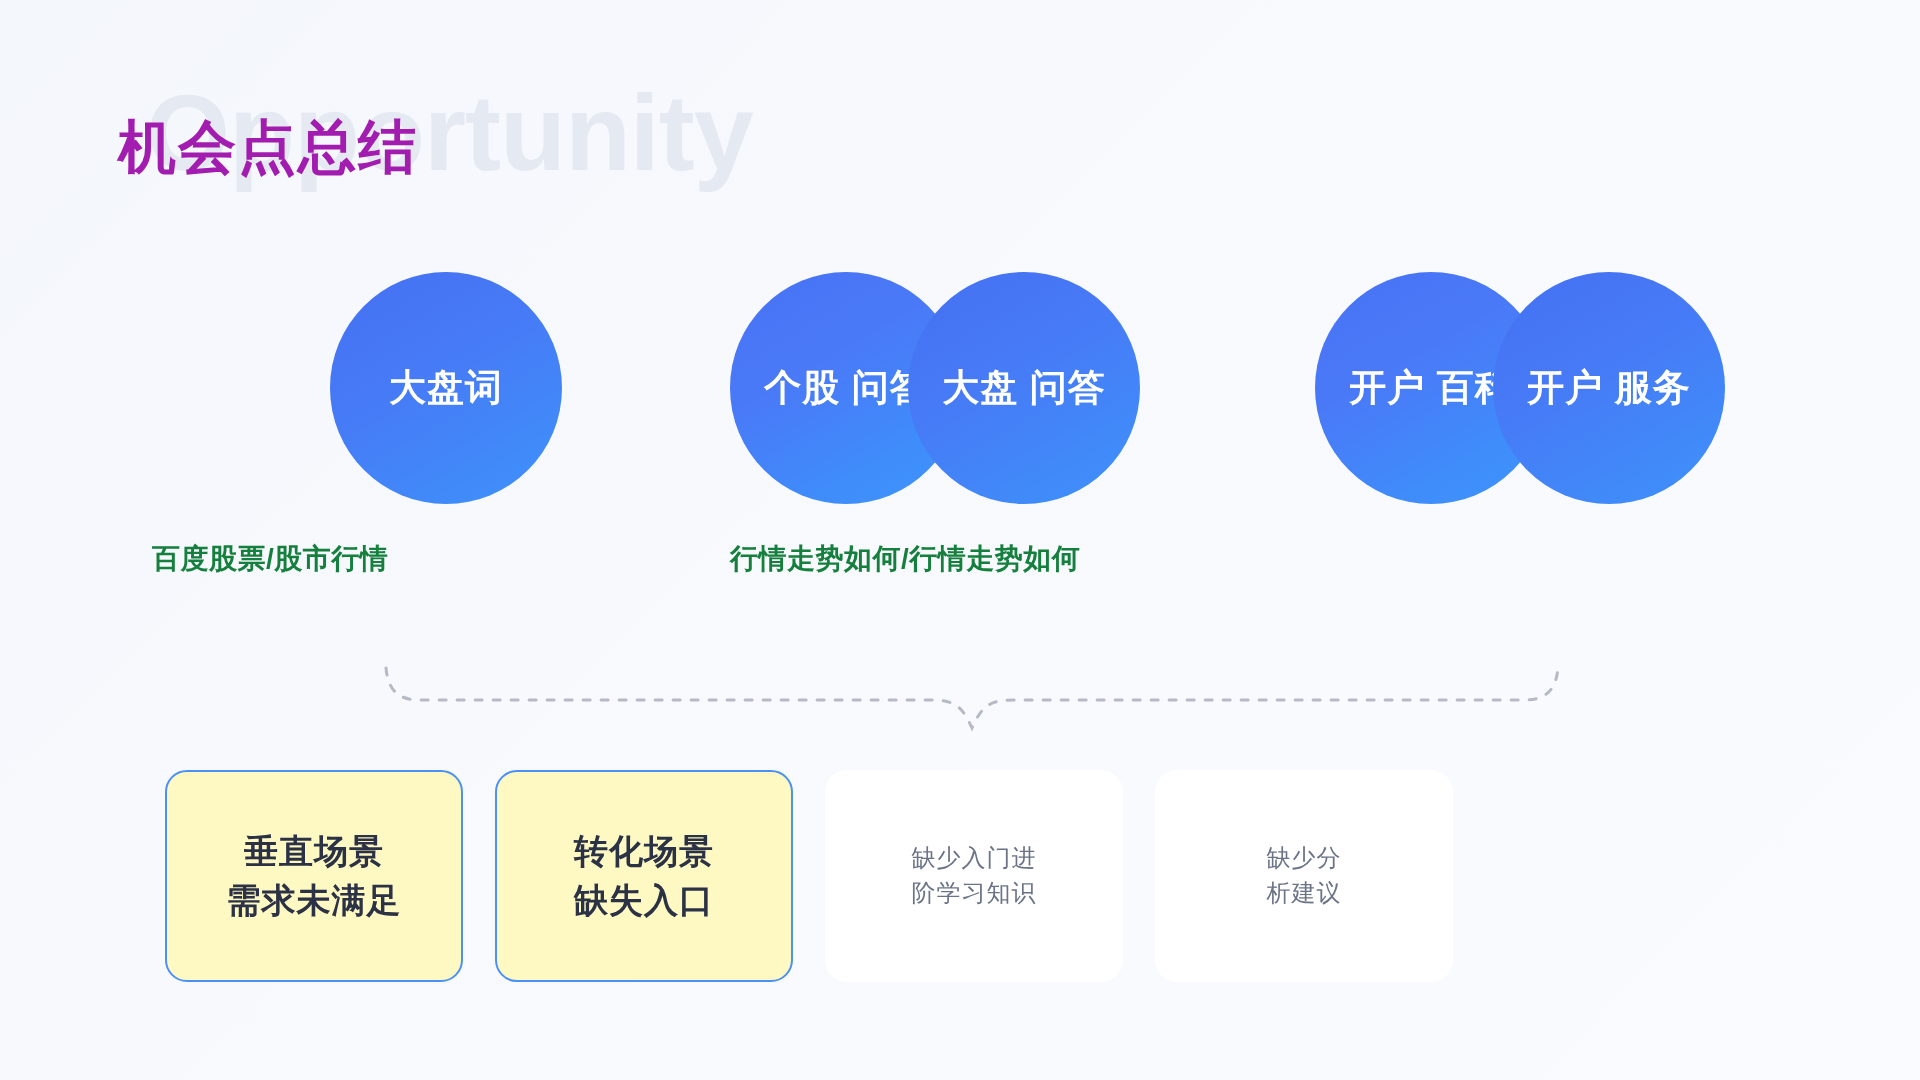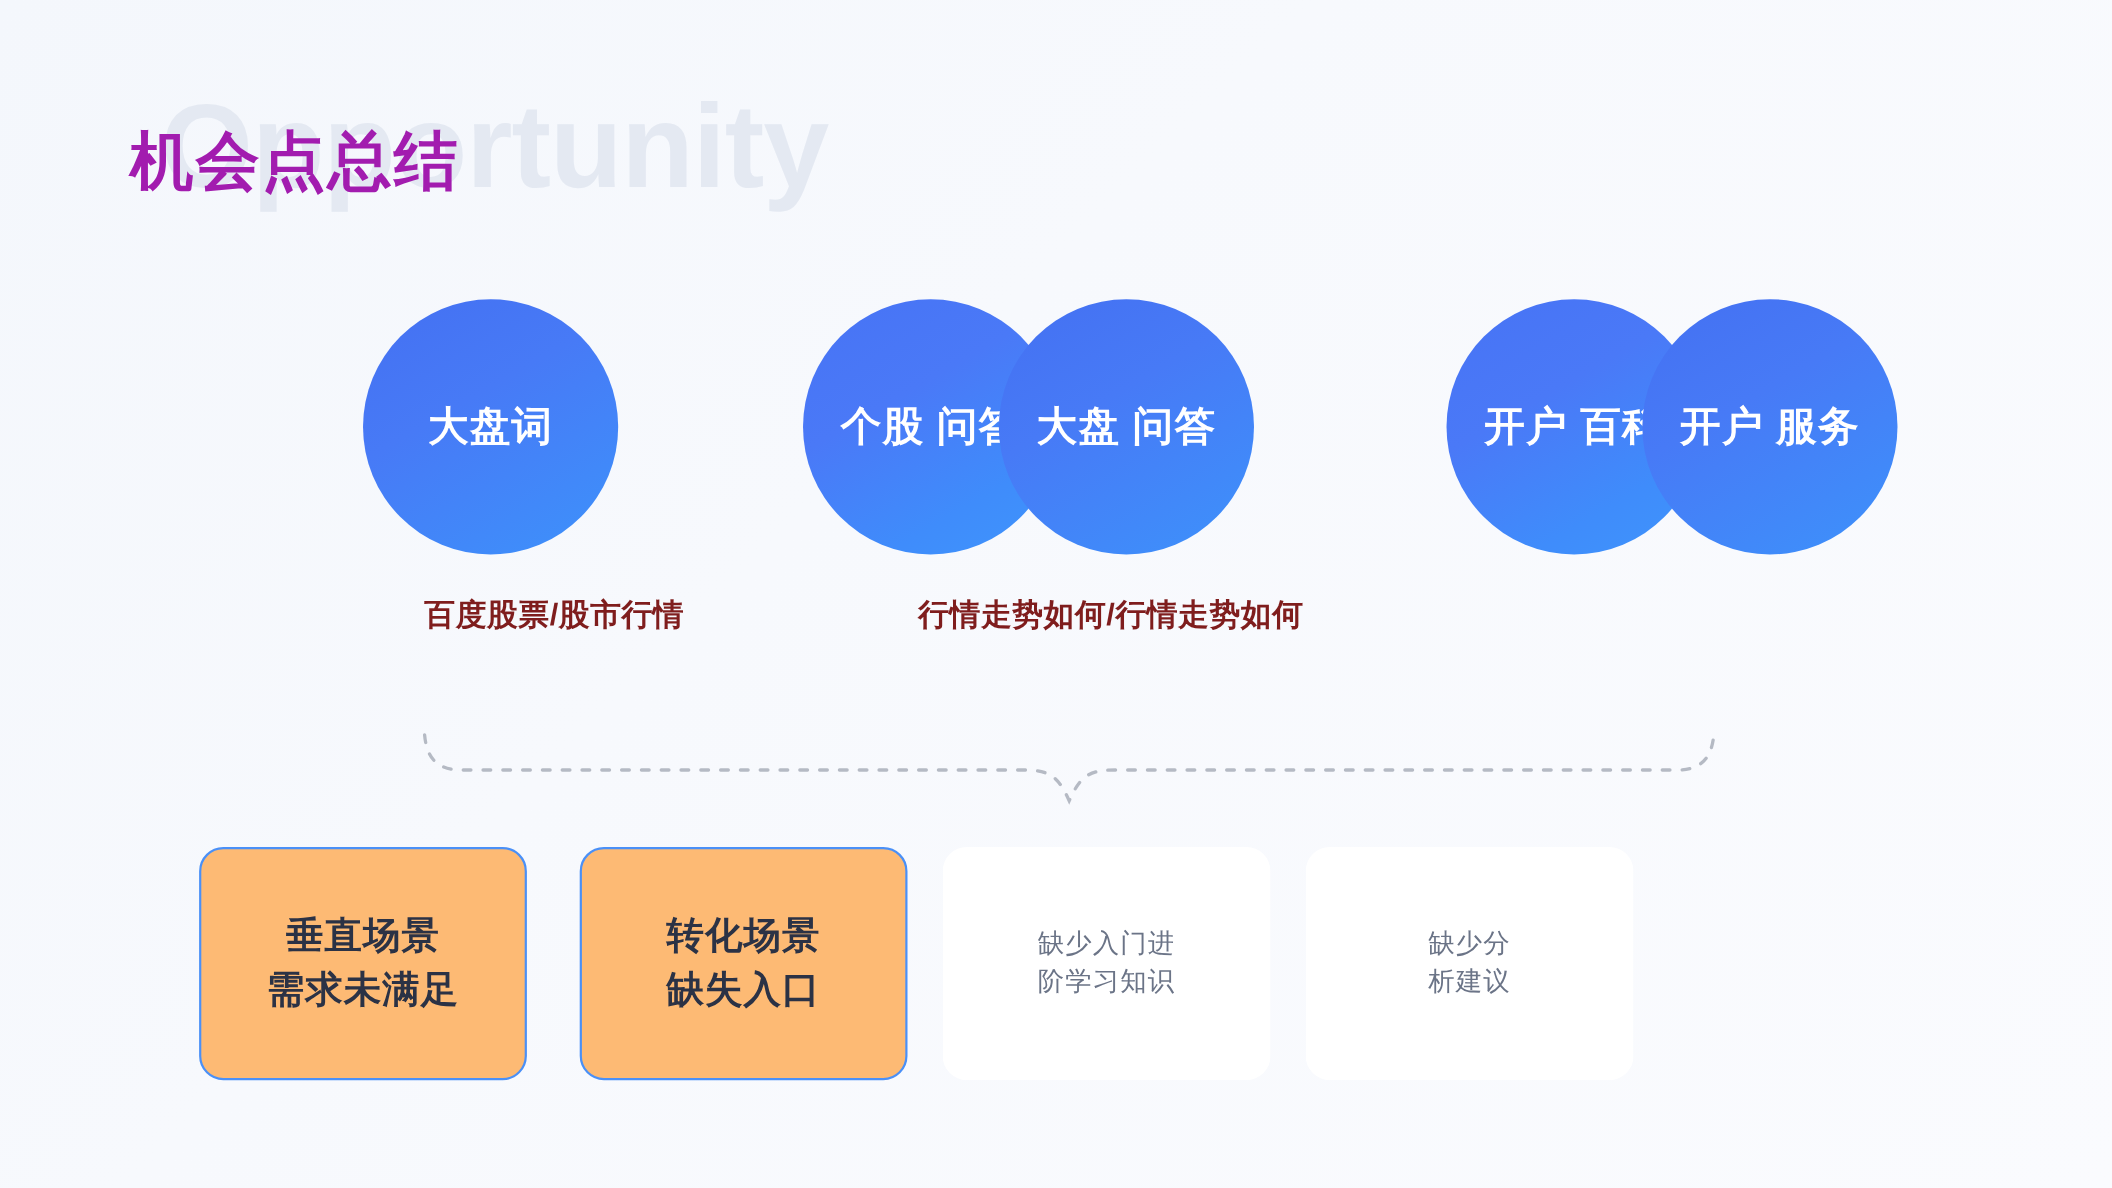--- a/index.html
+++ b/index.html
@@ -91,24 +91,24 @@
     background: linear-gradient(150deg, #4470f2 0%, #477af6 40%, #3d92fb 100%);
   }
   .c-a { left: 0; }
   .c-b { left: 178px; }
 
   .group-caption {
     position: absolute;
     top: 268px;
     left: 0;
     width: 100%;
-    text-align: right;
+    text-align: left;
     font-size: 28px;
     font-weight: 600;
-    color: #7f1d1d;
+    color: #15803d;
     letter-spacing: 0.5px;
     white-space: nowrap;
   }
 
   
   .bracket {
     position: absolute;
     left: 0;
     top: 628px;
     width: 1920px;
@@ -129,27 +129,26 @@
     height: 212px;
     border-radius: 22px;
     display: flex;
     align-items: center;
     justify-content: center;
     text-align: center;
     white-space: pre-line;
     line-height: 1.45;
   }
   .card.highlight {
-    background: #fdba74;
+    background: #fef9c3;
     border: 2px solid #4a90f7;
     color: #2b3245;
     font-size: 34px;
     font-weight: 700;
     letter-spacing: 1px;
-    margin-left: 16px;
   }
   .card.plain {
     background: #ffffff;
     border: 2px solid transparent;
     color: #6b7487;
     font-size: 24px;
     font-weight: 500;
     letter-spacing: 1px;
   }
 </style>

